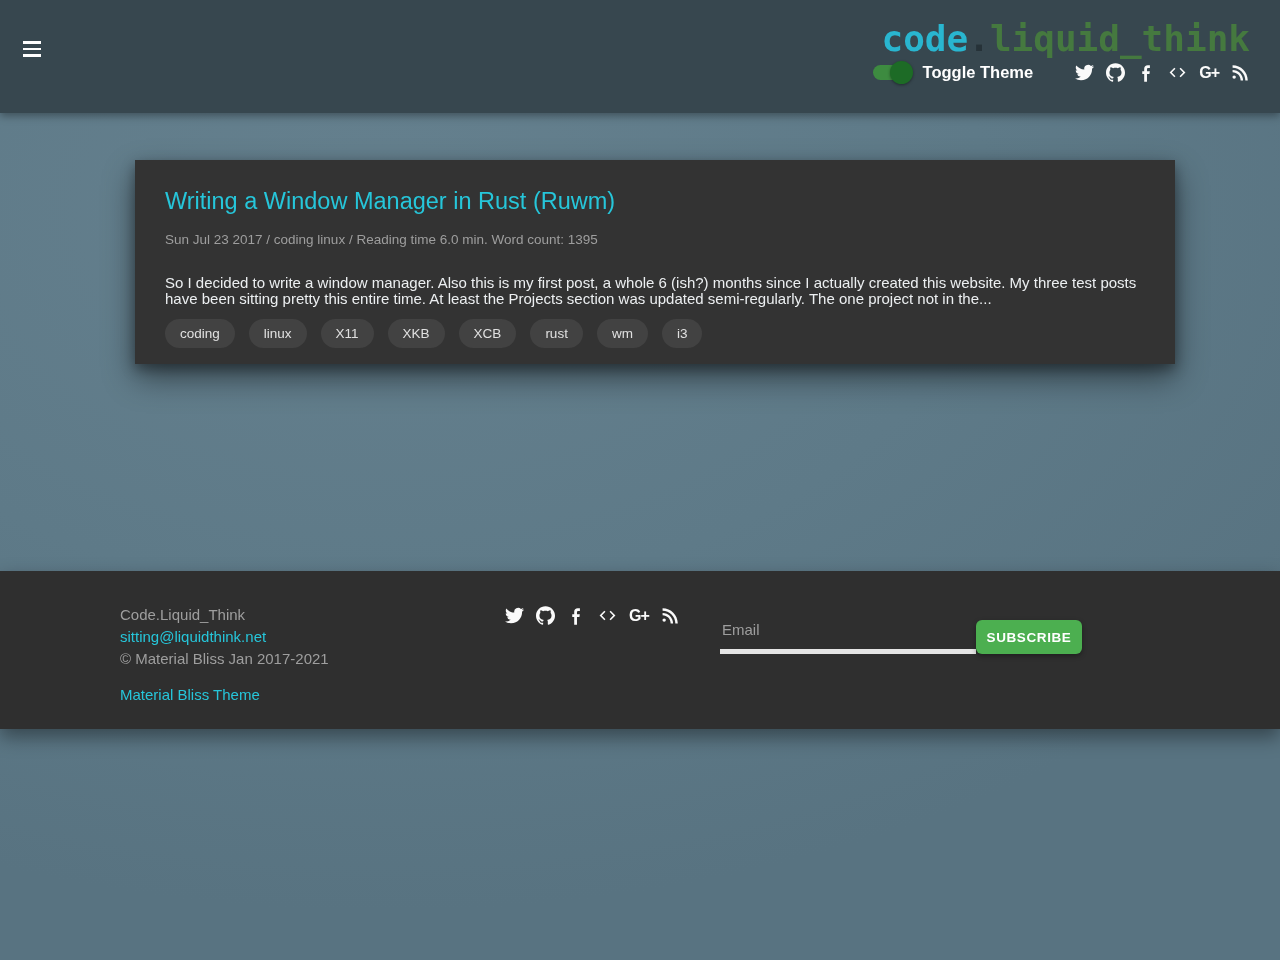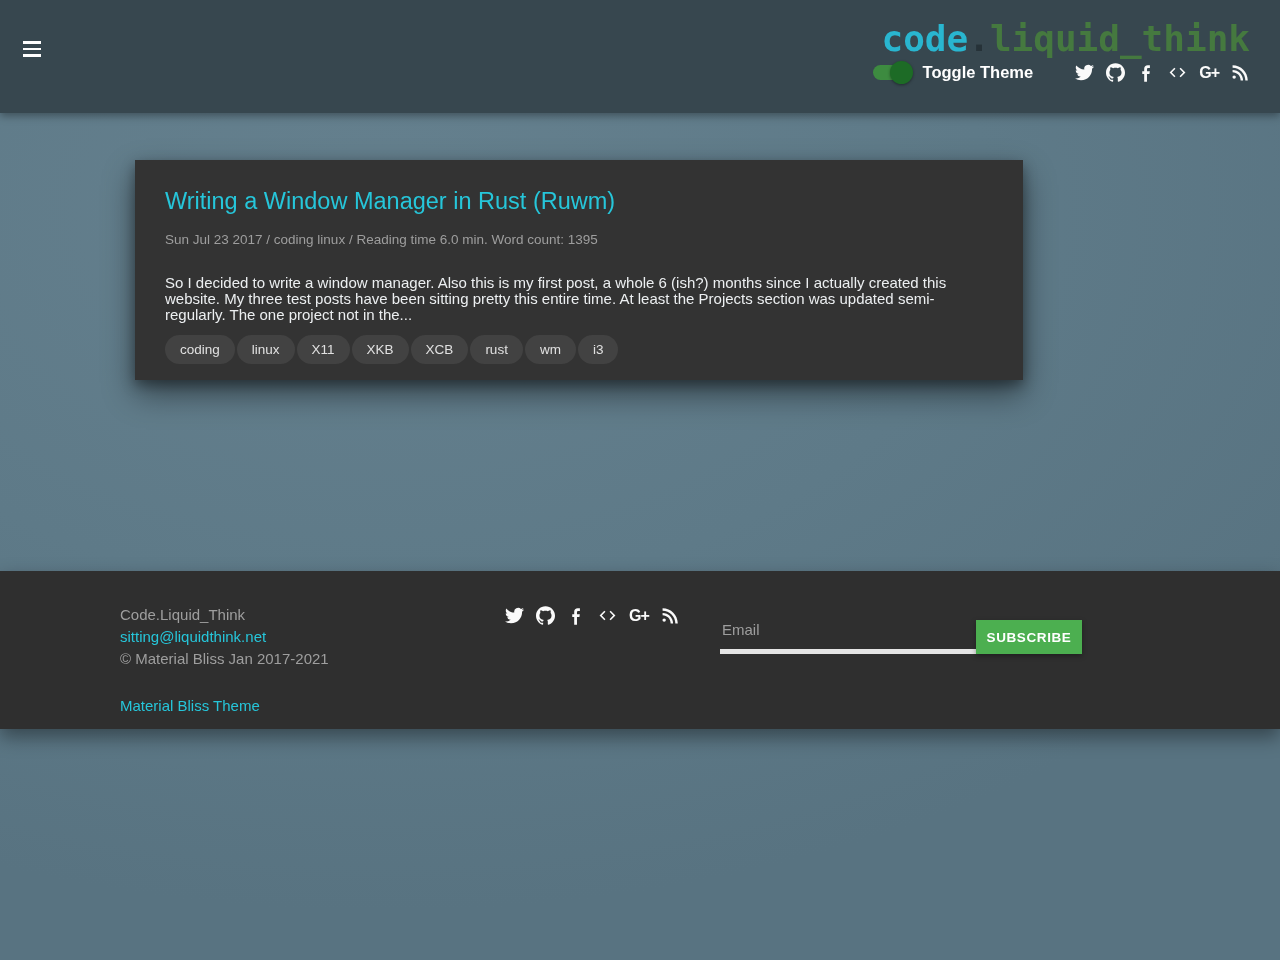--- a/index.html
+++ b/index.html
@@ -39,68 +39,68 @@
   .toggle-label { color: #fff; font-size: 16.5px; font-weight: 600; }
 
   .social { display: flex; align-items: center; gap: 12px; margin-left: 42px; color: #fafafa; }
   .social a { color: #fafafa; display: inline-flex; align-items: center; text-decoration: none; cursor: pointer; }
   .social svg { width: 19px; height: 19px; fill: currentColor; }
   .gplus-text { font-weight: bold; font-size: 16px; letter-spacing: -1px; line-height: 19px; }
 
   
   main { height: 411px; }
   .card {
-    width: 888px; margin-left: 135px; position: relative; top: 47px;
+    width: 1040px; margin-left: 135px; position: relative; top: 47px;
     background: var(--card-bg, #333333);
     box-shadow: 0 14px 30px rgba(0,0,0,.45), 0 5px 12px rgba(0,0,0,.35);
     padding: 20px 30px 16px; 
   }
   .post-title { margin: 8px 0 0; color: var(--accent-cyan, #26c6da);
                 font-size: 23.5px; font-weight: 500; cursor: pointer; }
   .post-meta { margin-top: 17px; color: #9e9e9e; font-size: 13.5px; }
   .excerpt { margin: 28px 0 0; color: #eceff1; font-size: 15px; line-height: 16px; max-width: 980px; }
   .actions { text-align: right; margin-top: 14px; }
   .read-more {
     background: var(--accent-green, #4caf50); color: #fff; border: none; cursor: pointer;
     font-family: "Liberation Sans", sans-serif;
     font-weight: bold; font-size: 13.5px; letter-spacing: .6px;
     padding: 0 19px; height: 34px; border-radius: 2px;
     display: inline-flex; align-items: center; gap: 20px;
     box-shadow: 0 2px 5px rgba(0,0,0,.35);
   }
   .read-more svg { width: 13px; height: 13px; fill: #fff; }
-  .tags { margin-top: 12px; display: flex; gap: 2px; }
+  .tags { margin-top: 12px; display: flex; gap: 14px; }
   .tag { background: var(--tag-bg, #424242); color: #e0e0e0; font-size: 13.5px;
          padding: 7px 15px; border-radius: 16px; cursor: pointer; }
 
   
   footer {
     margin-top: 47px; height: 158px; position: relative;
     background: var(--footer-bg, #2f2f2f);
     box-shadow: 0 8px 18px rgba(0,0,0,.4);
   }
   .f-left { position: absolute; left: 120px; top: 33px; font-size: 15px;
             color: #9e9e9e; line-height: 22px; }
   .f-left a { color: var(--accent-cyan, #26c6da); text-decoration: none; display: block; cursor: pointer; }
-  .theme-link { margin-top: 25px; }
+  .theme-link { margin-top: 14px; }
   .footer-social { position: absolute; left: 505px; top: 35px; margin-left: 0; }
   .f-right { position: absolute; left: 720px; top: 33px; width: 362px; }
   .sub-head { color: #9e9e9e; font-size: 15px; }
   .sub-row { display: flex; align-items: flex-end; margin-top: 9px; }
   .email-input {
     background: transparent; border: none; border-bottom: 5px solid #e5e5e5;
     color: #cfcfcf; font-size: 15px; font-family: "Liberation Sans", sans-serif;
     padding: 8px 2px 11px; width: 256px; outline: none;
   }
   .email-input::placeholder { color: #9e9e9e; }
   .subscribe-btn {
     background: var(--accent-green, #4caf50); border: none; color: #fff; cursor: pointer;
     font-family: "Liberation Sans", sans-serif;
     font-weight: bold; font-size: 13.5px; letter-spacing: .6px;
-    width: 106px; height: 34px; border-radius: 0;
+    width: 106px; height: 34px; border-radius: 6px;
     box-shadow: 0 2px 5px rgba(0,0,0,.35); margin-bottom: 0;
   }
 </style>
 </head>
 <body>
 
 <svg width="0" height="0" style="position:absolute" aria-hidden="true">
   <defs>
     <symbol id="i-twitter" viewBox="0 0 24 24">
         <path d="M23.953 4.57a10 10 0 01-2.825.775 4.958 4.958 0 002.163-2.723c-.951.555-2.005.959-3.127 1.184a4.92 4.92 0 00-8.384 4.482C7.69 8.095 4.067 6.13 1.64 3.162a4.822 4.822 0 00-.666 2.475c0 1.71.87 3.213 2.188 4.096a4.904 4.904 0 01-2.228-.616v.06a4.923 4.923 0 003.946 4.827 4.996 4.996 0 01-2.212.085 4.936 4.936 0 004.604 3.417 9.867 9.867 0 01-6.102 2.105c-.39 0-.779-.023-1.17-.067a13.995 13.995 0 007.557 2.209c9.053 0 13.998-7.496 13.998-13.985 0-.21 0-.42-.015-.63A9.935 9.935 0 0024 4.59z"></path>

